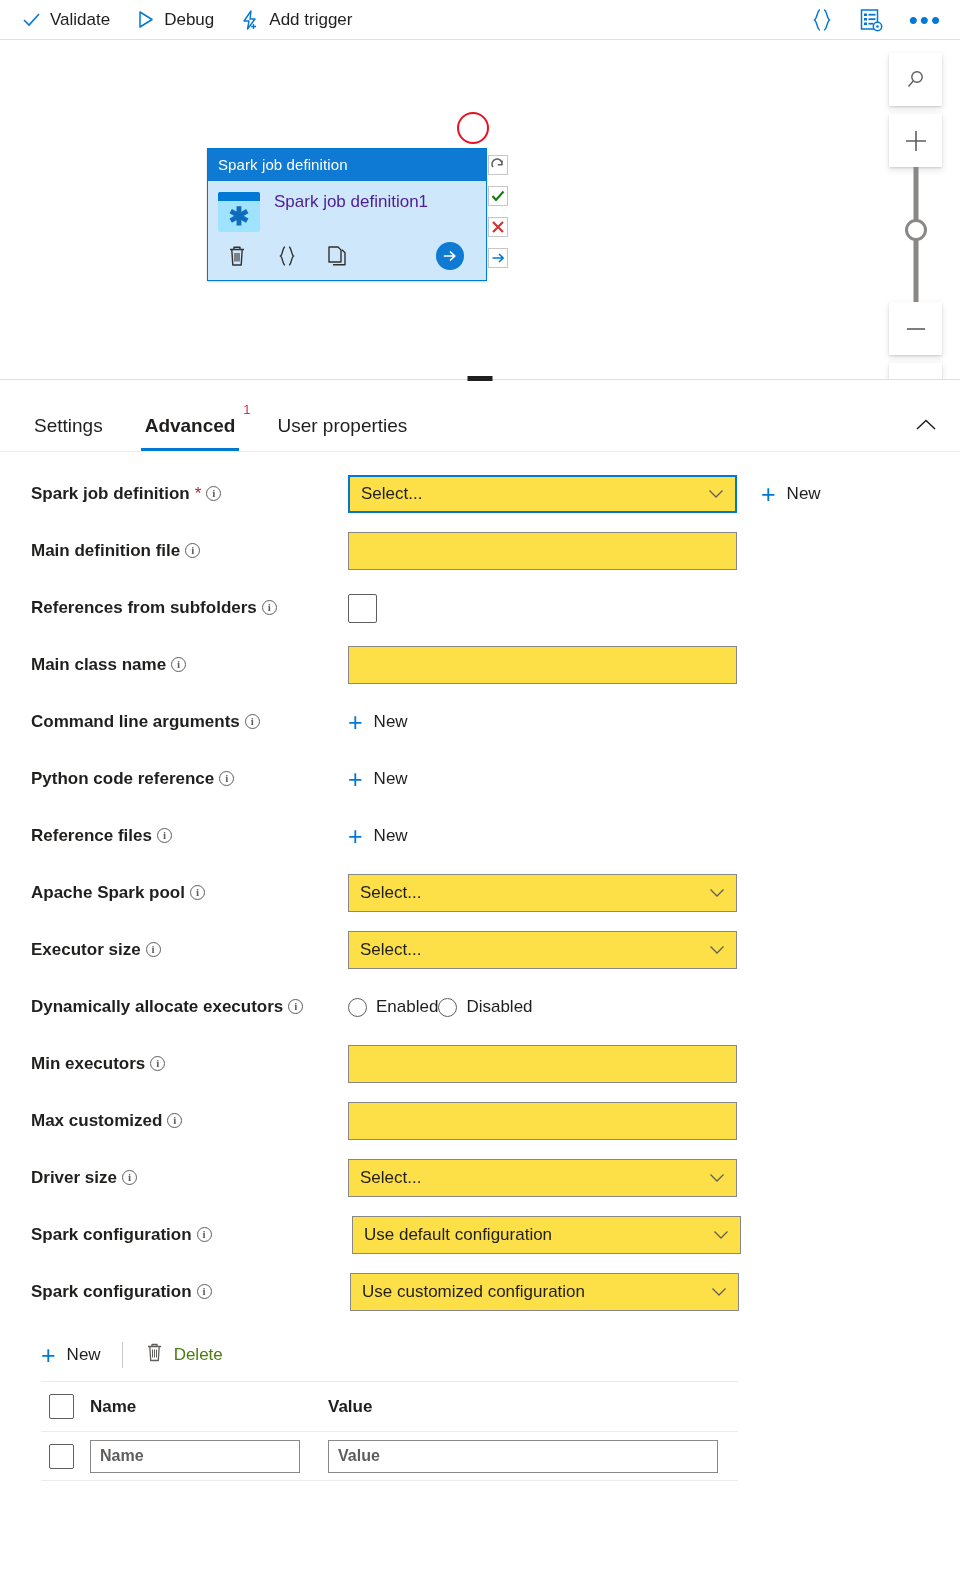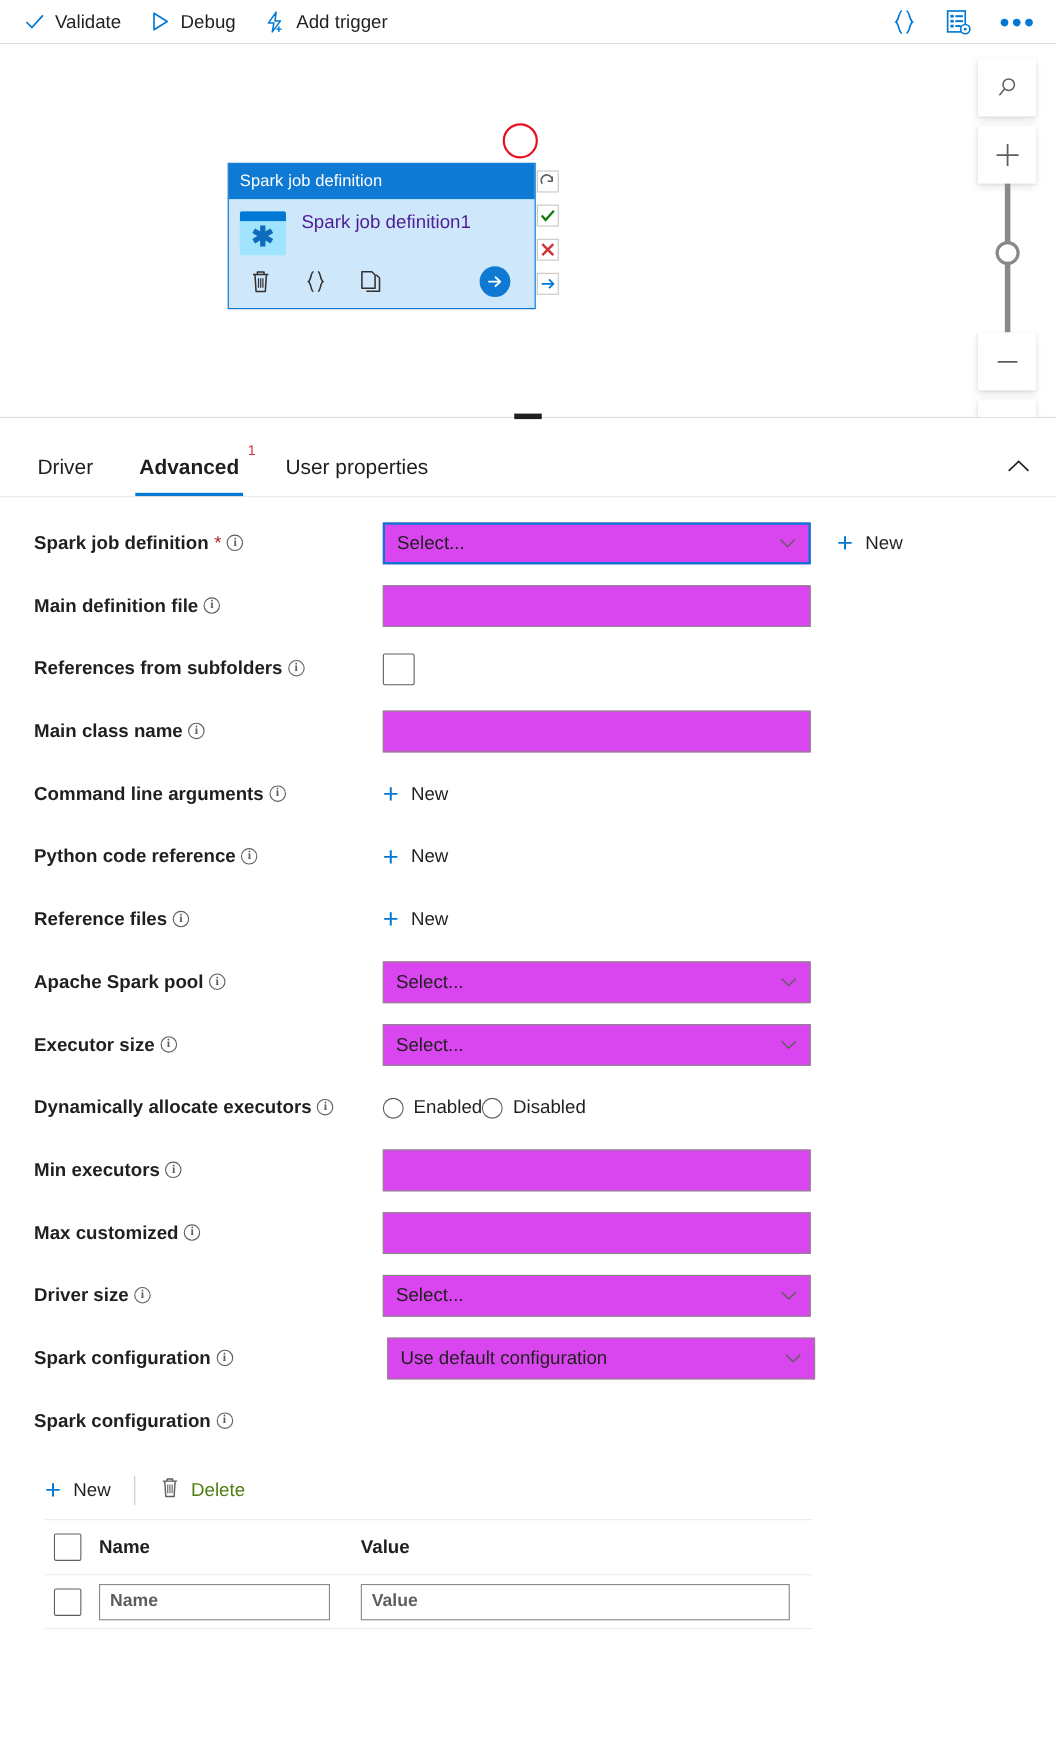--- a/index.html
+++ b/index.html
@@ -211,21 +211,21 @@
     border: 1px solid #605e5c; border-radius: 50%;
     font-size: 11px; color: #605e5c; line-height: 1;
     font-family: "Liberation Serif", serif;
     cursor: pointer;
   }
   .ctl { display: flex; align-items: center; }
 
   .sel, .txt {
     width: 389px; height: 38px;
     border: 1px solid #8a8886;
-    background: #d946ef;
+    background: #fde047;
     display: flex; align-items: center;
     padding: 0 11px;
     font-size: 17px;
     color: #201f1e;
     cursor: pointer;
   }
   .sel.focused { border: 2px solid #0078d4; }
   .sel .ph { color: #201f1e; }
   .sel .chev { margin-left: auto; color: #605e5c; }
   .txt { cursor: text; }
@@ -444,21 +444,21 @@
     </div>
   </div>
 </div>
 
 <div class="grab-wrap">
   <div class="grabber"></div>
 </div>
 
 <div class="tabs">
   <div class="tab">
-    <span>Driver</span>
+    <span>Settings</span>
   </div>
   <div class="tab active">
     <span>Advanced</span>
     <span class="badge">1</span>
   </div>
   <div class="tab">
     <span>User properties</span>
   </div>
   <div class="collapse-chev">
     <svg width="24" height="16" viewBox="0 0 24 16">
@@ -666,20 +666,30 @@
         </span>
       </div>
     </div>
   </div>
 
   <div class="row">
     <div class="lbl bold">
       <span>Spark configuration</span>
       <span class="info">i</span>
     </div>
+    <div class="ctl" style="margin-left:2px;">
+      <div class="sel">
+        <span class="ph">Use customized configuration</span>
+        <span class="chev">
+          <svg width="16" height="10" viewBox="0 0 16 10">
+              <path d="M1.5 1.5 L8 8 L14.5 1.5" fill="none" stroke="#605e5c" stroke-width="1.3"></path>
+            </svg>
+        </span>
+      </div>
+    </div>
   </div>
 
   <div class="tbl-toolbar">
     <div class="newlink">
       <span class="plus">+</span>
       <span>New</span>
     </div>
     <div class="vdiv"></div>
     <div class="del">
       <span>

